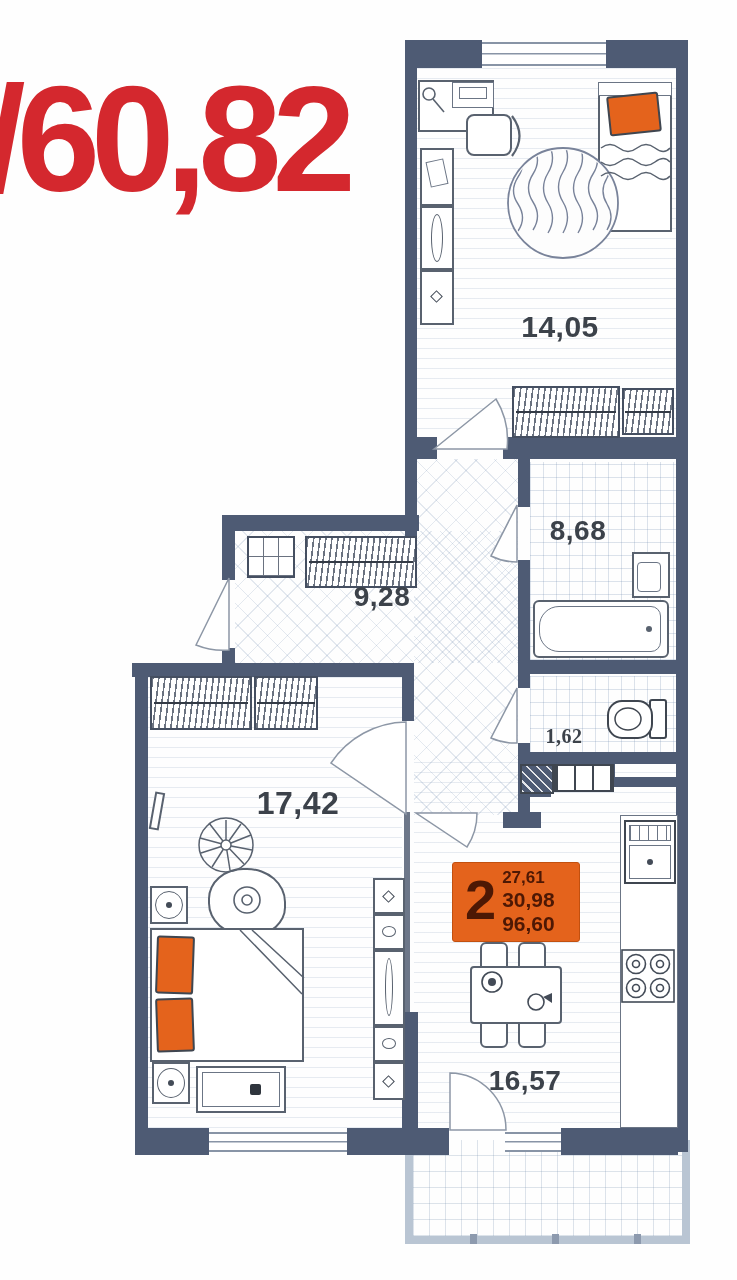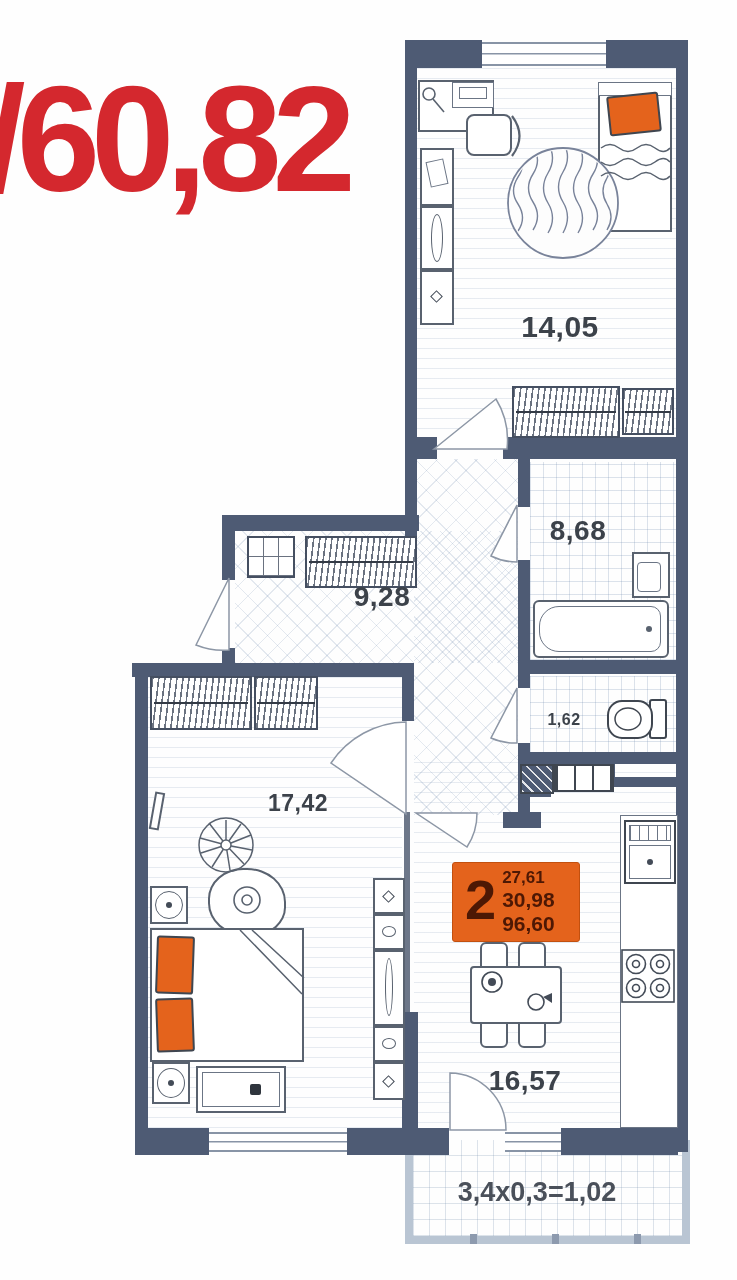--- a/index.html
+++ b/index.html
@@ -257,24 +257,23 @@
       <circle cx="492" cy="982" r="10"></circle>
         <circle cx="492" cy="982" r="4" fill="#434b57" stroke="none"></circle>
       <circle cx="536" cy="1002" r="8"></circle>
         <path d="M543 997 L552 993 L552 1003 Z" fill="#434b57" stroke="none"></path>
     </g>
   </svg>
 
   <div class="rlabel" style="left:560px;top:327px;font-size:30px;">14,05</div>
   <div class="rlabel" style="left:578px;top:531px;font-size:28px;">8,68</div>
   <div class="rlabel" style="left:382px;top:597px;font-size:28px;">9,28</div>
-  <div class="rlabel" style="left:564px;top:720px;font-size:16px;">1,62</div>
-  <div class="rlabel" style="left:298px;top:803px;font-size:23px;text-align:center;">17,42</div>
+  <div class="rlabel" style="left:564px;top:736px;font-size:20px;font-family:Liberation Serif, serif;">1,62</div>
+  <div class="rlabel" style="left:298px;top:803px;font-size:32px;text-align:center;">17,42</div>
   <div class="rlabel" style="left:525px;top:1081px;font-size:28px;">16,57</div>
-  <div class="balconylabel" style="left:537px;top:1192px;font-size:27px;">3,4x0,3=1,02</div>
 
   <div class="badge">
     <div class="big">2</div>
     <div class="col">
       <div class="a1">27,61</div>
       <div class="a2">30,98</div>
       <div class="a3">96,60</div>
     </div>
   </div>
 

